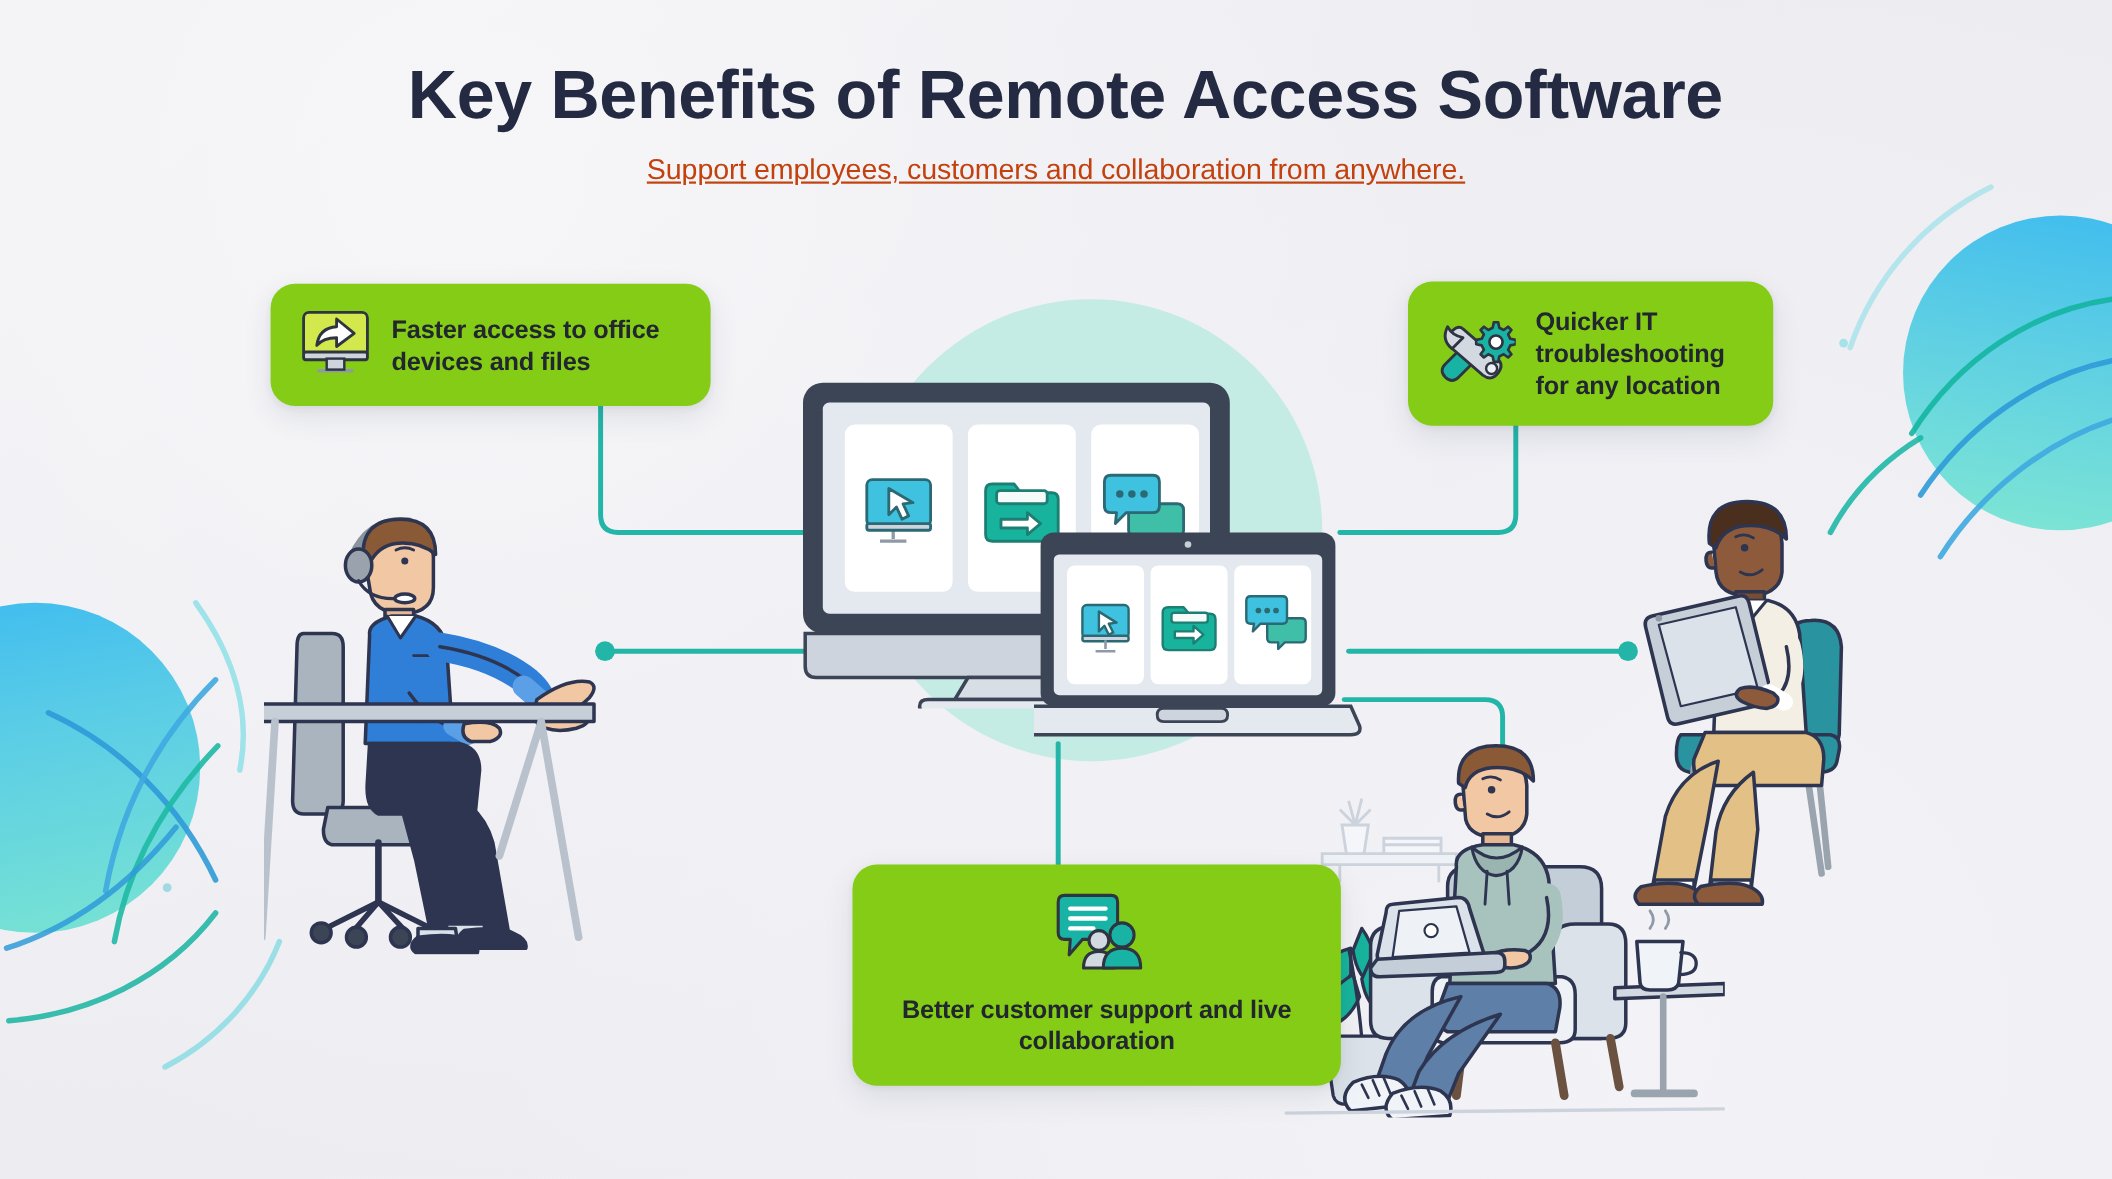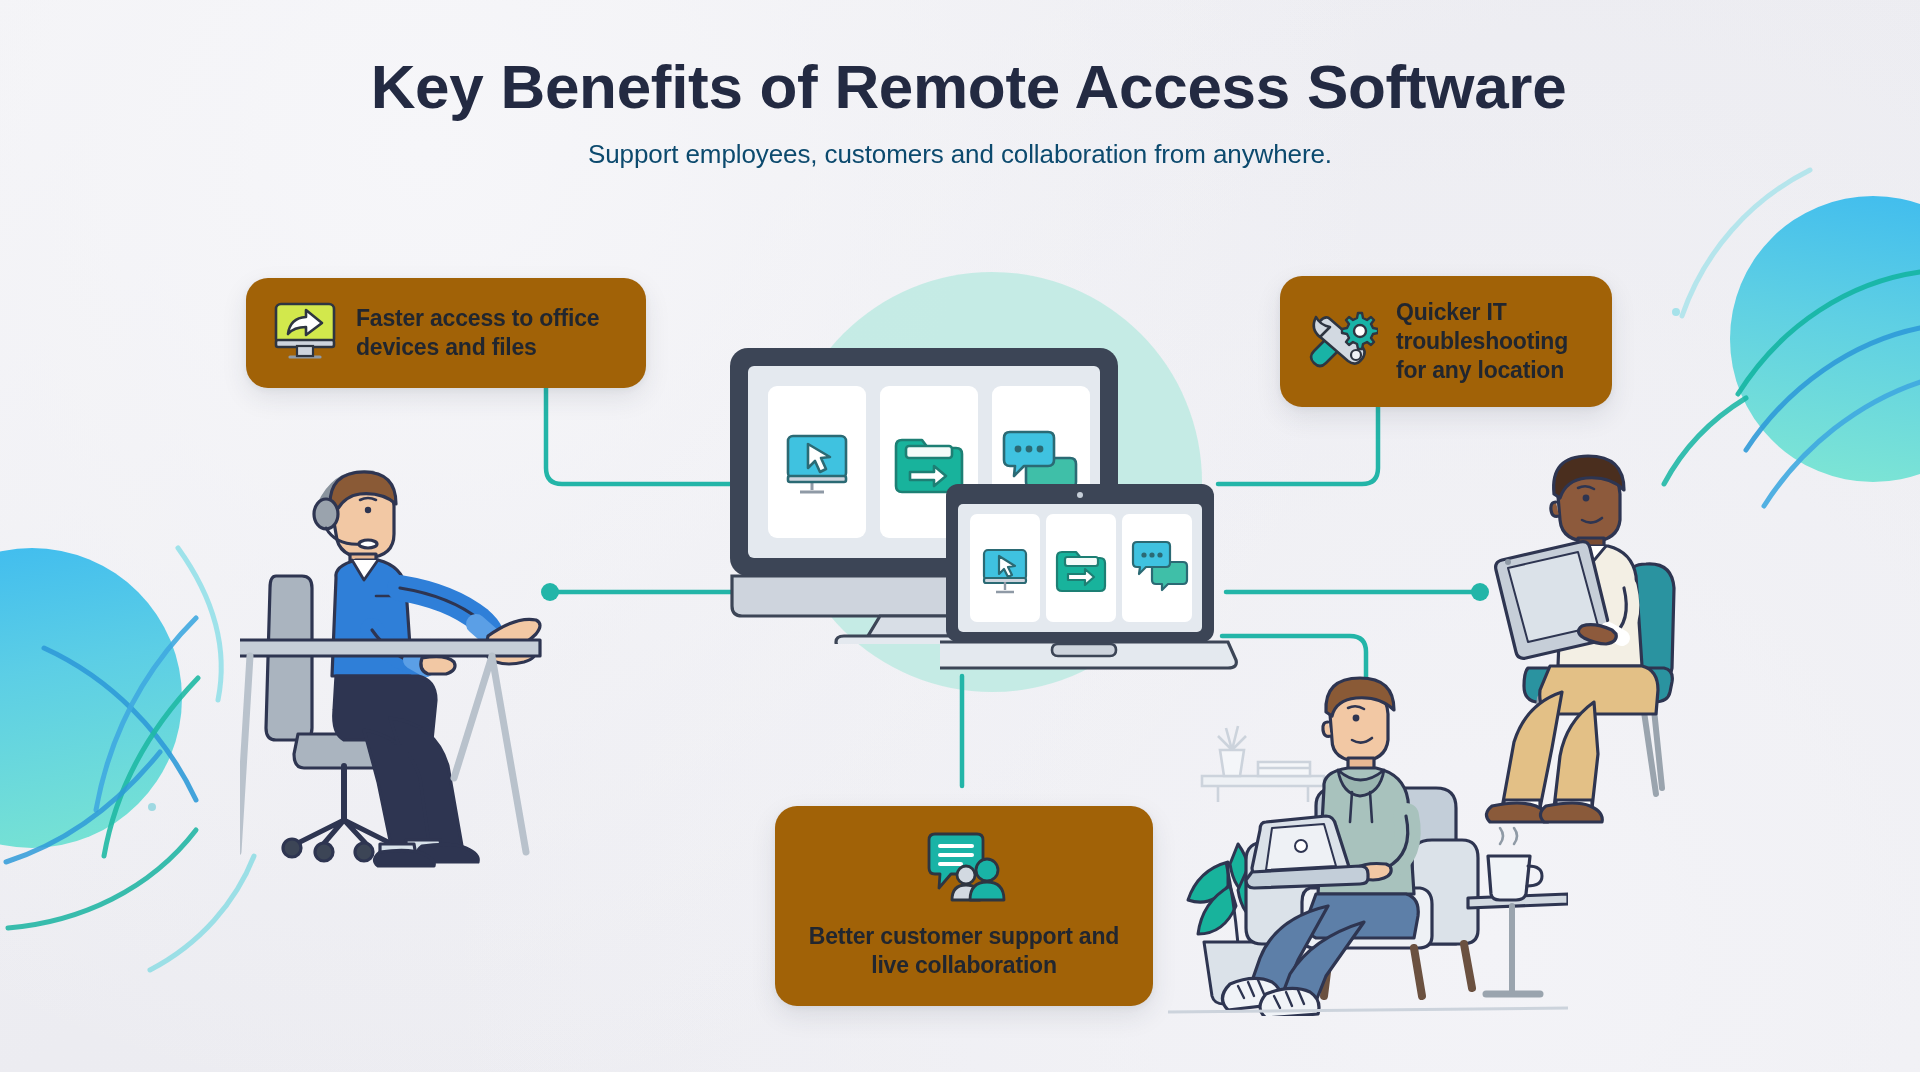--- a/index.html
+++ b/index.html
@@ -20,22 +20,22 @@
       linear-gradient(145deg,#f2f2f5 0%,#ececf1 45%,#eeeef2 100%);
   }
 
   
   .header { position:absolute; top:52px; left:0; right:0; text-align:center; }
   .title {
     font-size:62px; font-weight:bold; color:#232a42;
     letter-spacing:-0.3px; line-height:1.12;padding-left:17px;
   }
   .subtitle {
-    margin-top:18px; font-size:26px; color:#0c4a6e;
-    font-weight:400; letter-spacing:-0.1px;
+    margin-top:18px; font-size:26px; color:#c2410c;
+    font-weight:400; letter-spacing:-0.1px;text-decoration:underline;
   }
 
   
   .blob { position:absolute; border-radius:50%; }
   .blob-left {
     left:-118px; top:548px; width:300px; height:300px;
     background:linear-gradient(170deg,#2eb6ef 0%,#4fcbe4 42%,#6fe3cf 100%);
     opacity:.92;
   }
   .blob-right {
@@ -50,33 +50,32 @@
     position:absolute; left:782px; top:272px;
     width:420px; height:420px; border-radius:50%;
     background:#bdeae2; opacity:.85;
   }
 
   
   .connectors { position:absolute; inset:0; }
 
   
   .card {
-    position:absolute; background:#a16207;
+    position:absolute; background:#84cc16;
     border-radius:22px;
     box-shadow:0 10px 26px rgba(40,48,70,.10), 0 2px 6px rgba(40,48,70,.06);
-    margin-top:20px;
   }
   .card-row { display:flex; align-items:center; gap:18px; padding:22px 26px; }
   .card-text {
     font-size:23px; font-weight:bold; color:#21262f;
     line-height:1.26; letter-spacing:-0.2px;
   }
   .card-left  { left:246px; top:258px; width:400px; }
   .card-right { left:1280px; top:256px; width:332px; }
-  .card-bottom{ left:775px; top:786px; width:378px; padding:24px 20px 26px; text-align:center; }
+  .card-bottom{ left:775px; top:786px; width:444px; padding:24px 20px 26px; text-align:center; }
   .card-bottom .card-text { font-size:23px; margin-top:14px; }
   .card-icon { flex:0 0 auto; }
 
   
   .scene { position:absolute; }
 </style>
 </head>
 <body>
 
 <div id="stage">

